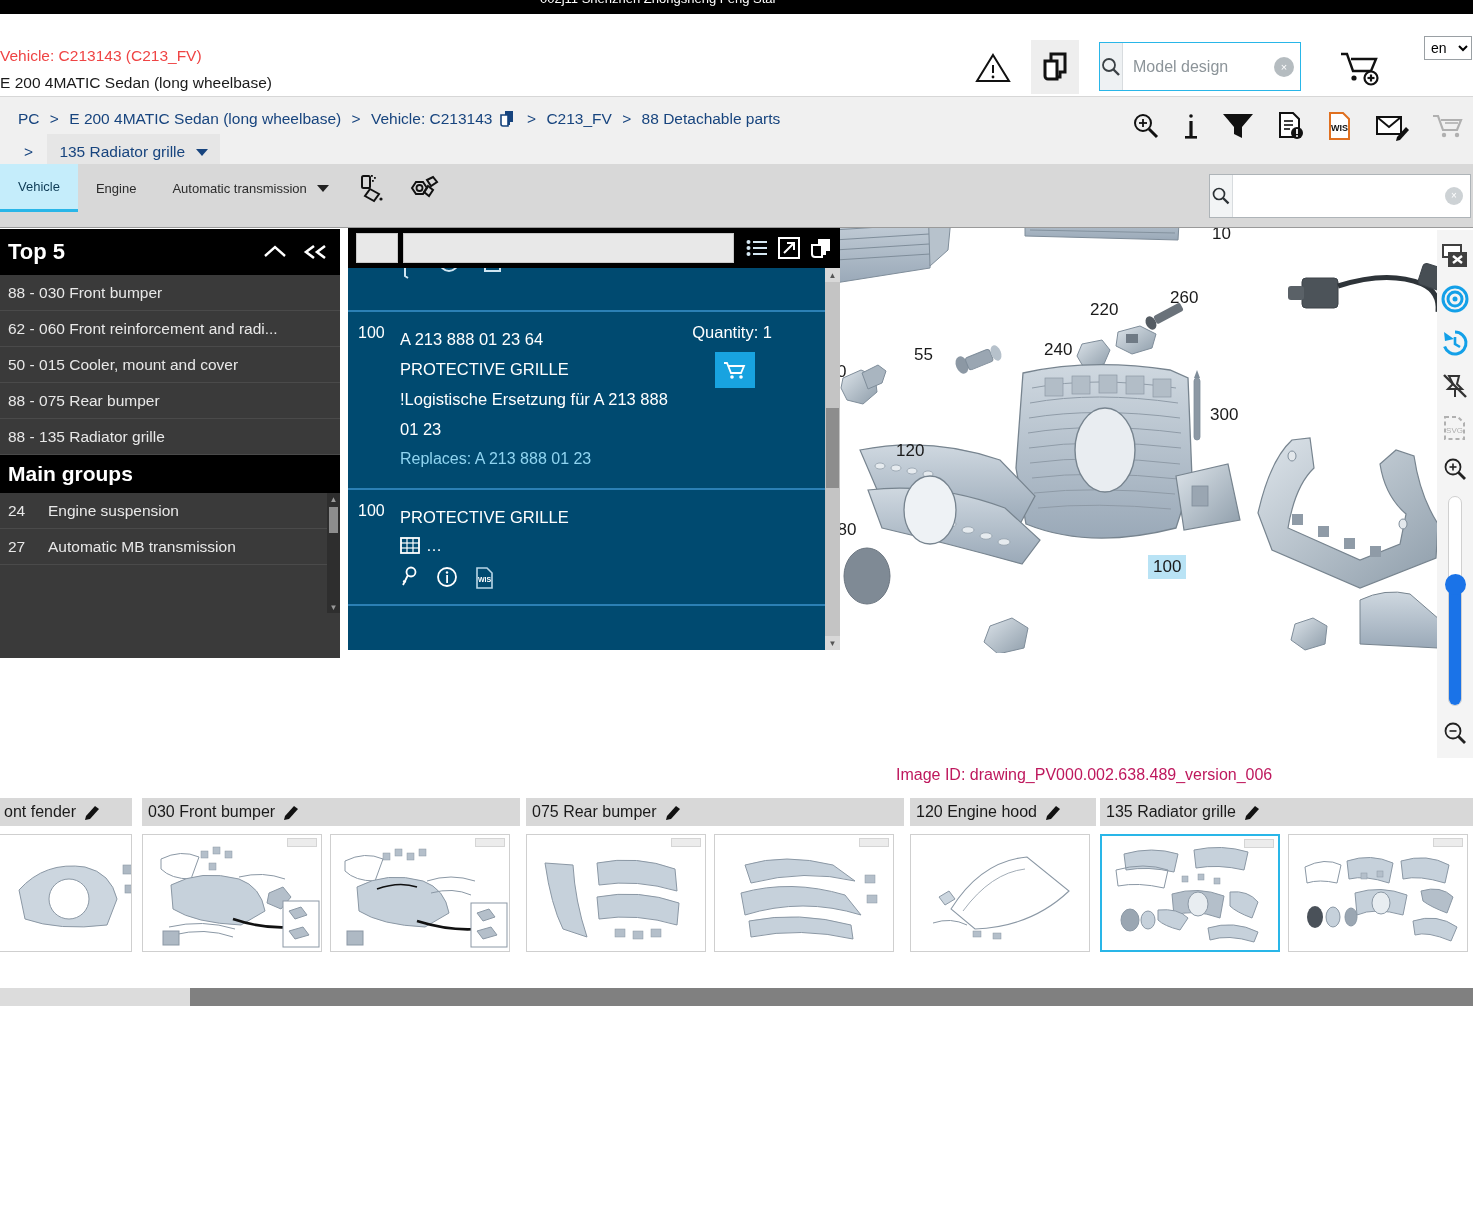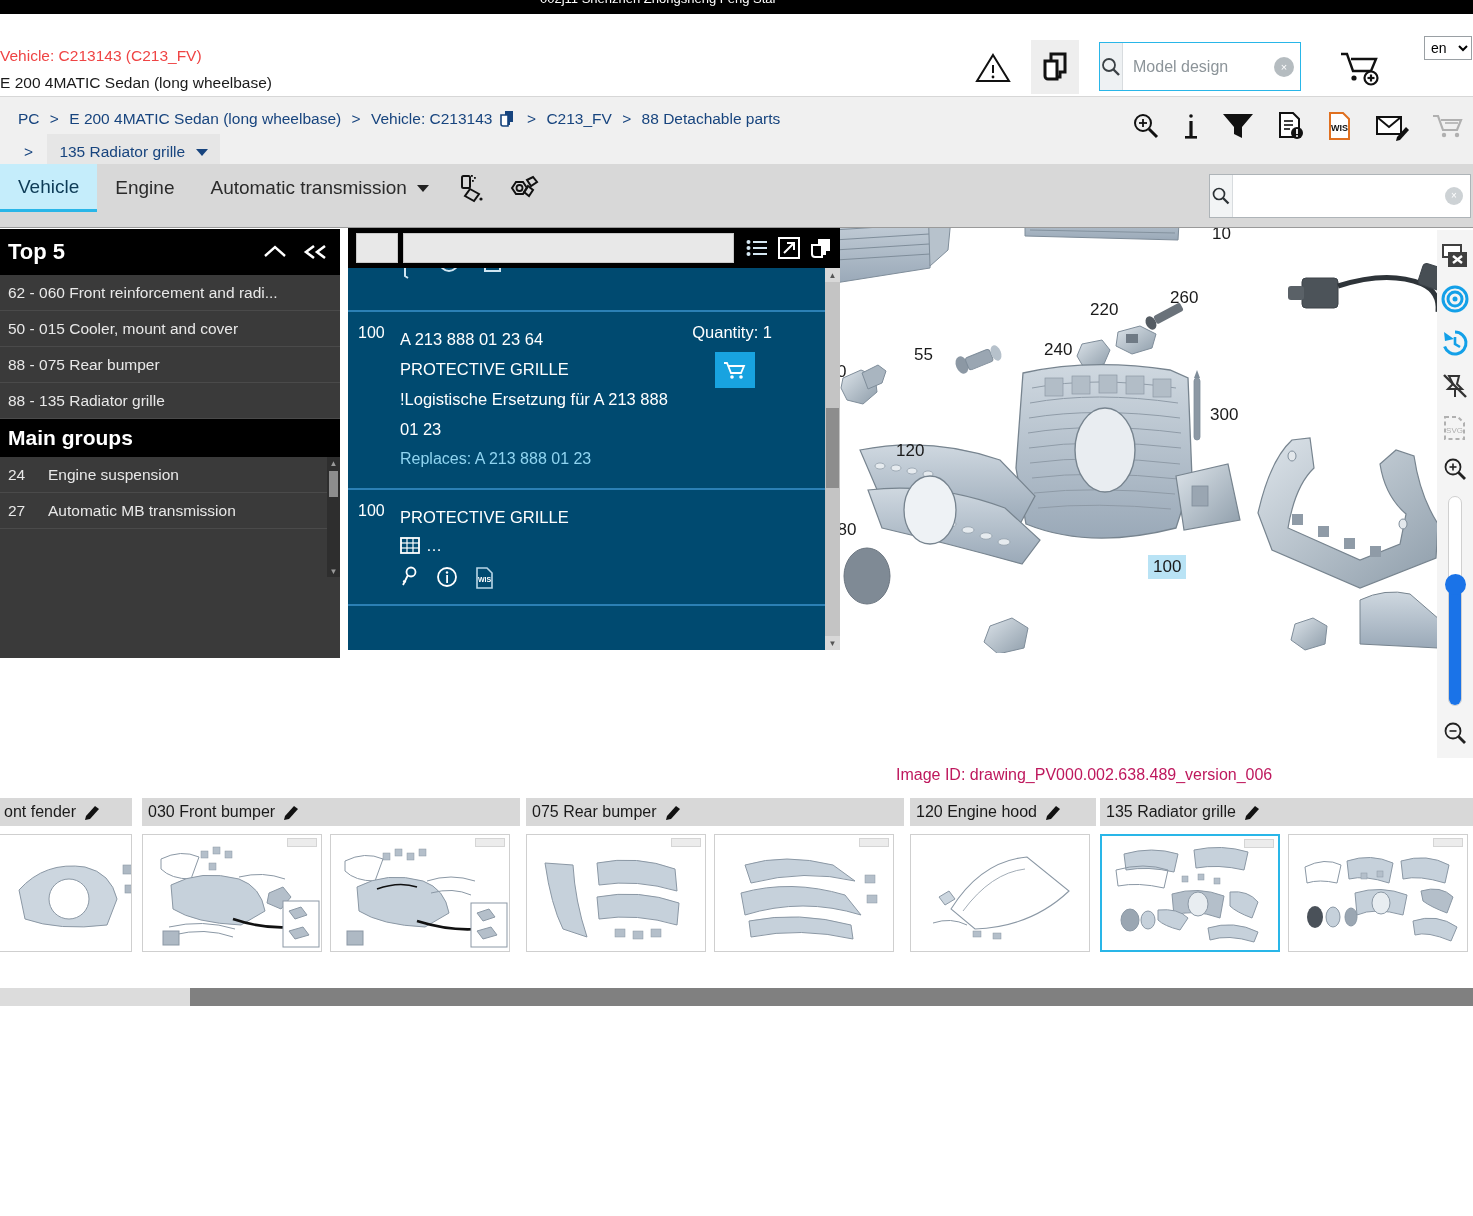--- a/index.html
+++ b/index.html
@@ -147,21 +147,21 @@
   .tab-bar {
     position: absolute; top: 164px; left: 0;
     width: 1473px; height: 64px;
     background: #d8d8d8;
     border-bottom: 1px solid #9a9a9a;
   }
   .tabs { position: absolute; left: 0; top: 0; display: flex; height: 48px; }
   .tab {
     padding: 0 18px;
     display: flex; align-items: center;
-    font-size: 19px; color: #2b2b2b;
+    font-size: 13px; color: #2b2b2b;
     cursor: pointer; height: 48px;
   }
   .tab.active {
     background: #c5edfb;
     border-bottom: 3px solid #29b6e8;
     color: #0d3b56;
   }
   .tab-caret {
     display: inline-block; margin-left: 10px;
     border-left: 6px solid transparent;
@@ -572,20 +572,23 @@
         </svg>
     </span>
     <span class="sh-ic">
       <svg width="28" height="18" viewBox="0 0 28 18">
         <path d="M12 3 L4 9 L12 15" fill="none" stroke="#fff" stroke-width="2.6"></path>
         <path d="M23 3 L15 9 L23 15" fill="none" stroke="#fff" stroke-width="2.6"></path>
       </svg>
     </span>
   </div>
 
+  <div class="side-item">
+    <span>88 - 030 Front bumper</span>
+  </div>
   <div class="side-item">
     <span>62 - 060 Front reinforcement and radi...</span>
   </div>
   <div class="side-item">
     <span>50 - 015 Cooler, mount and cover</span>
   </div>
   <div class="side-item">
     <span>88 - 075 Rear bumper</span>
   </div>
   <div class="side-item">

